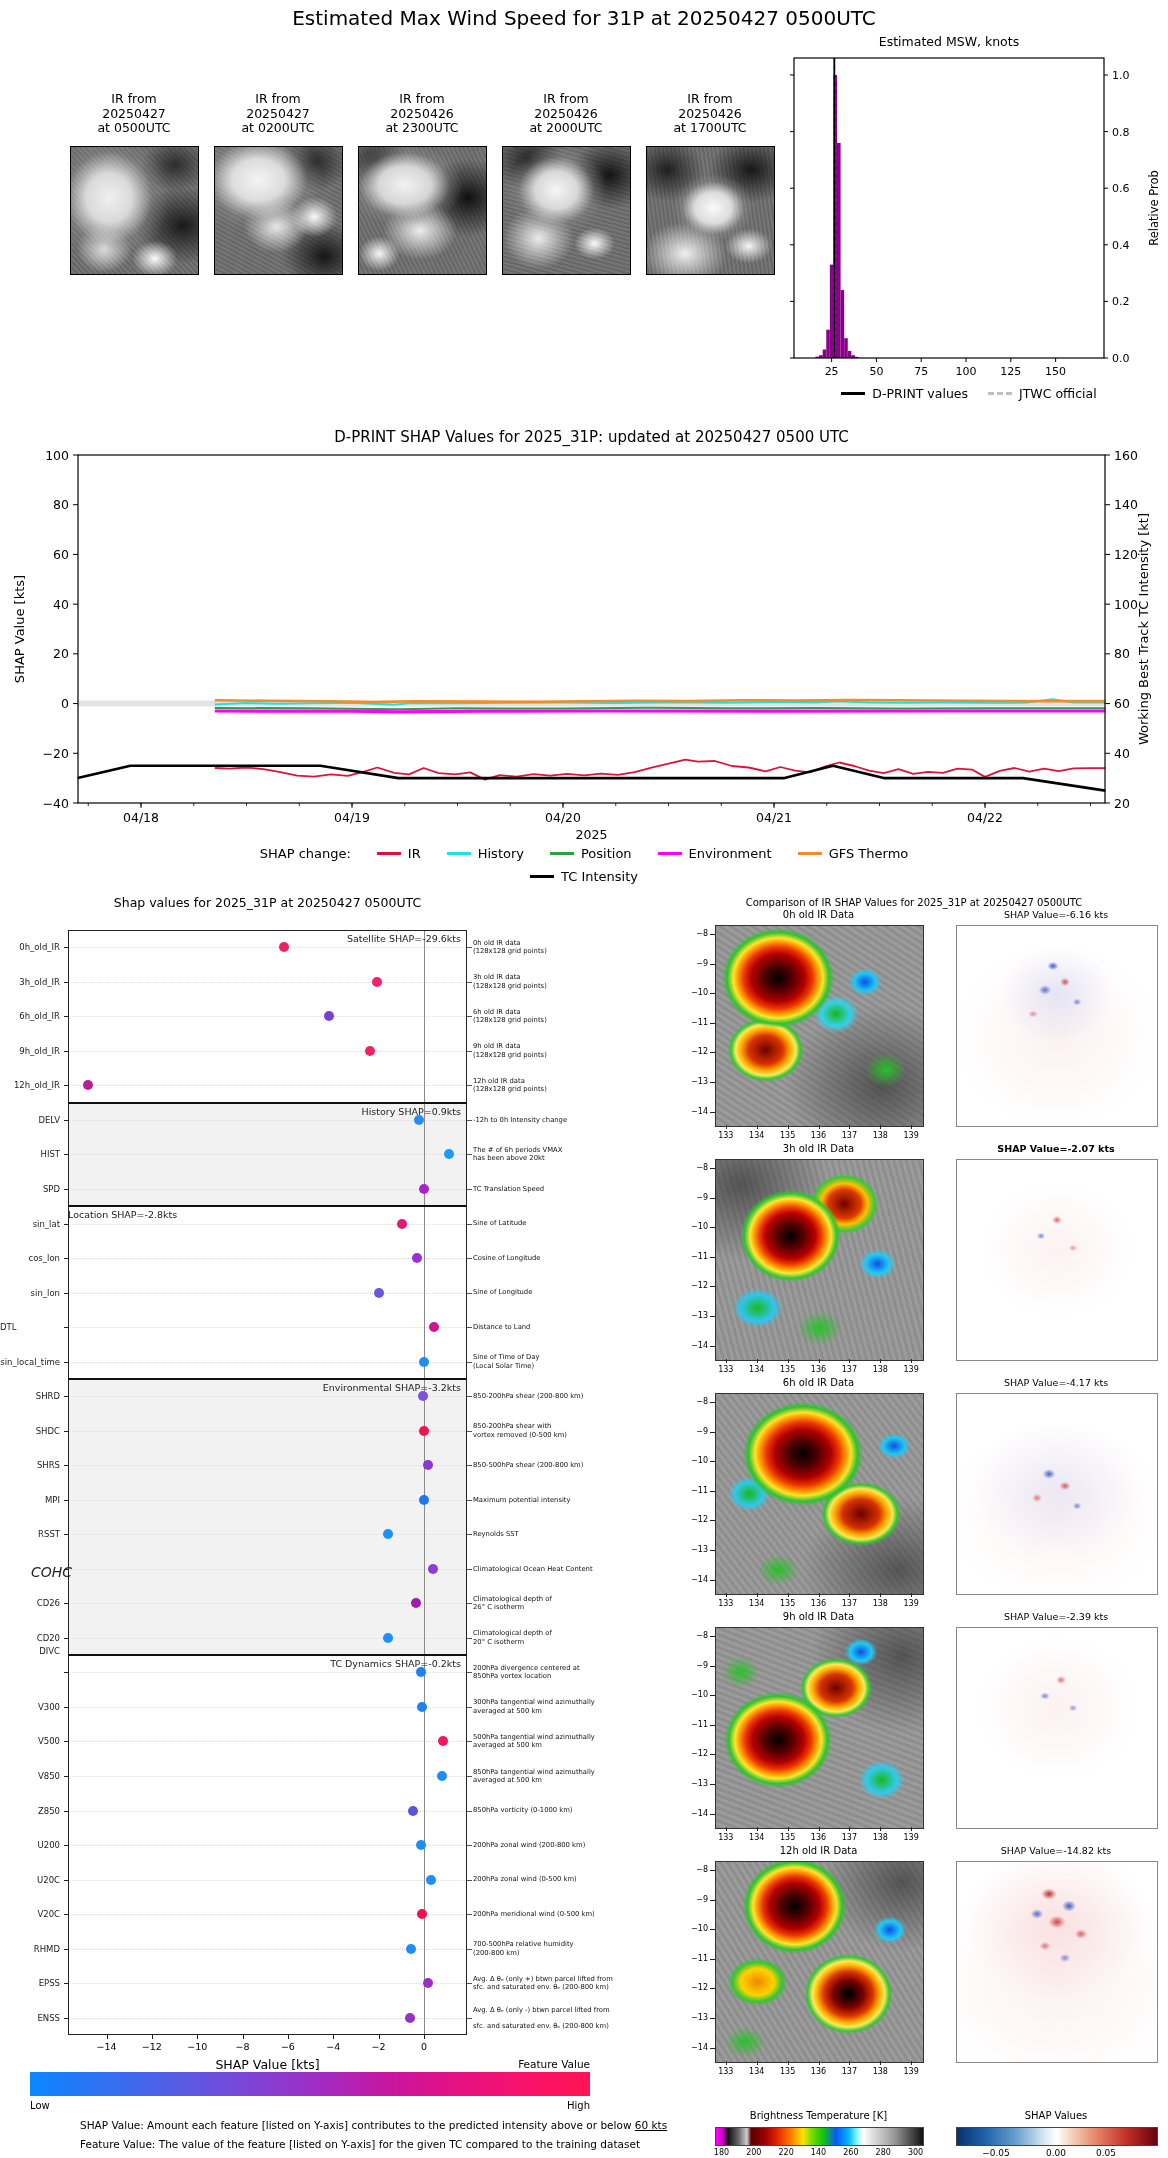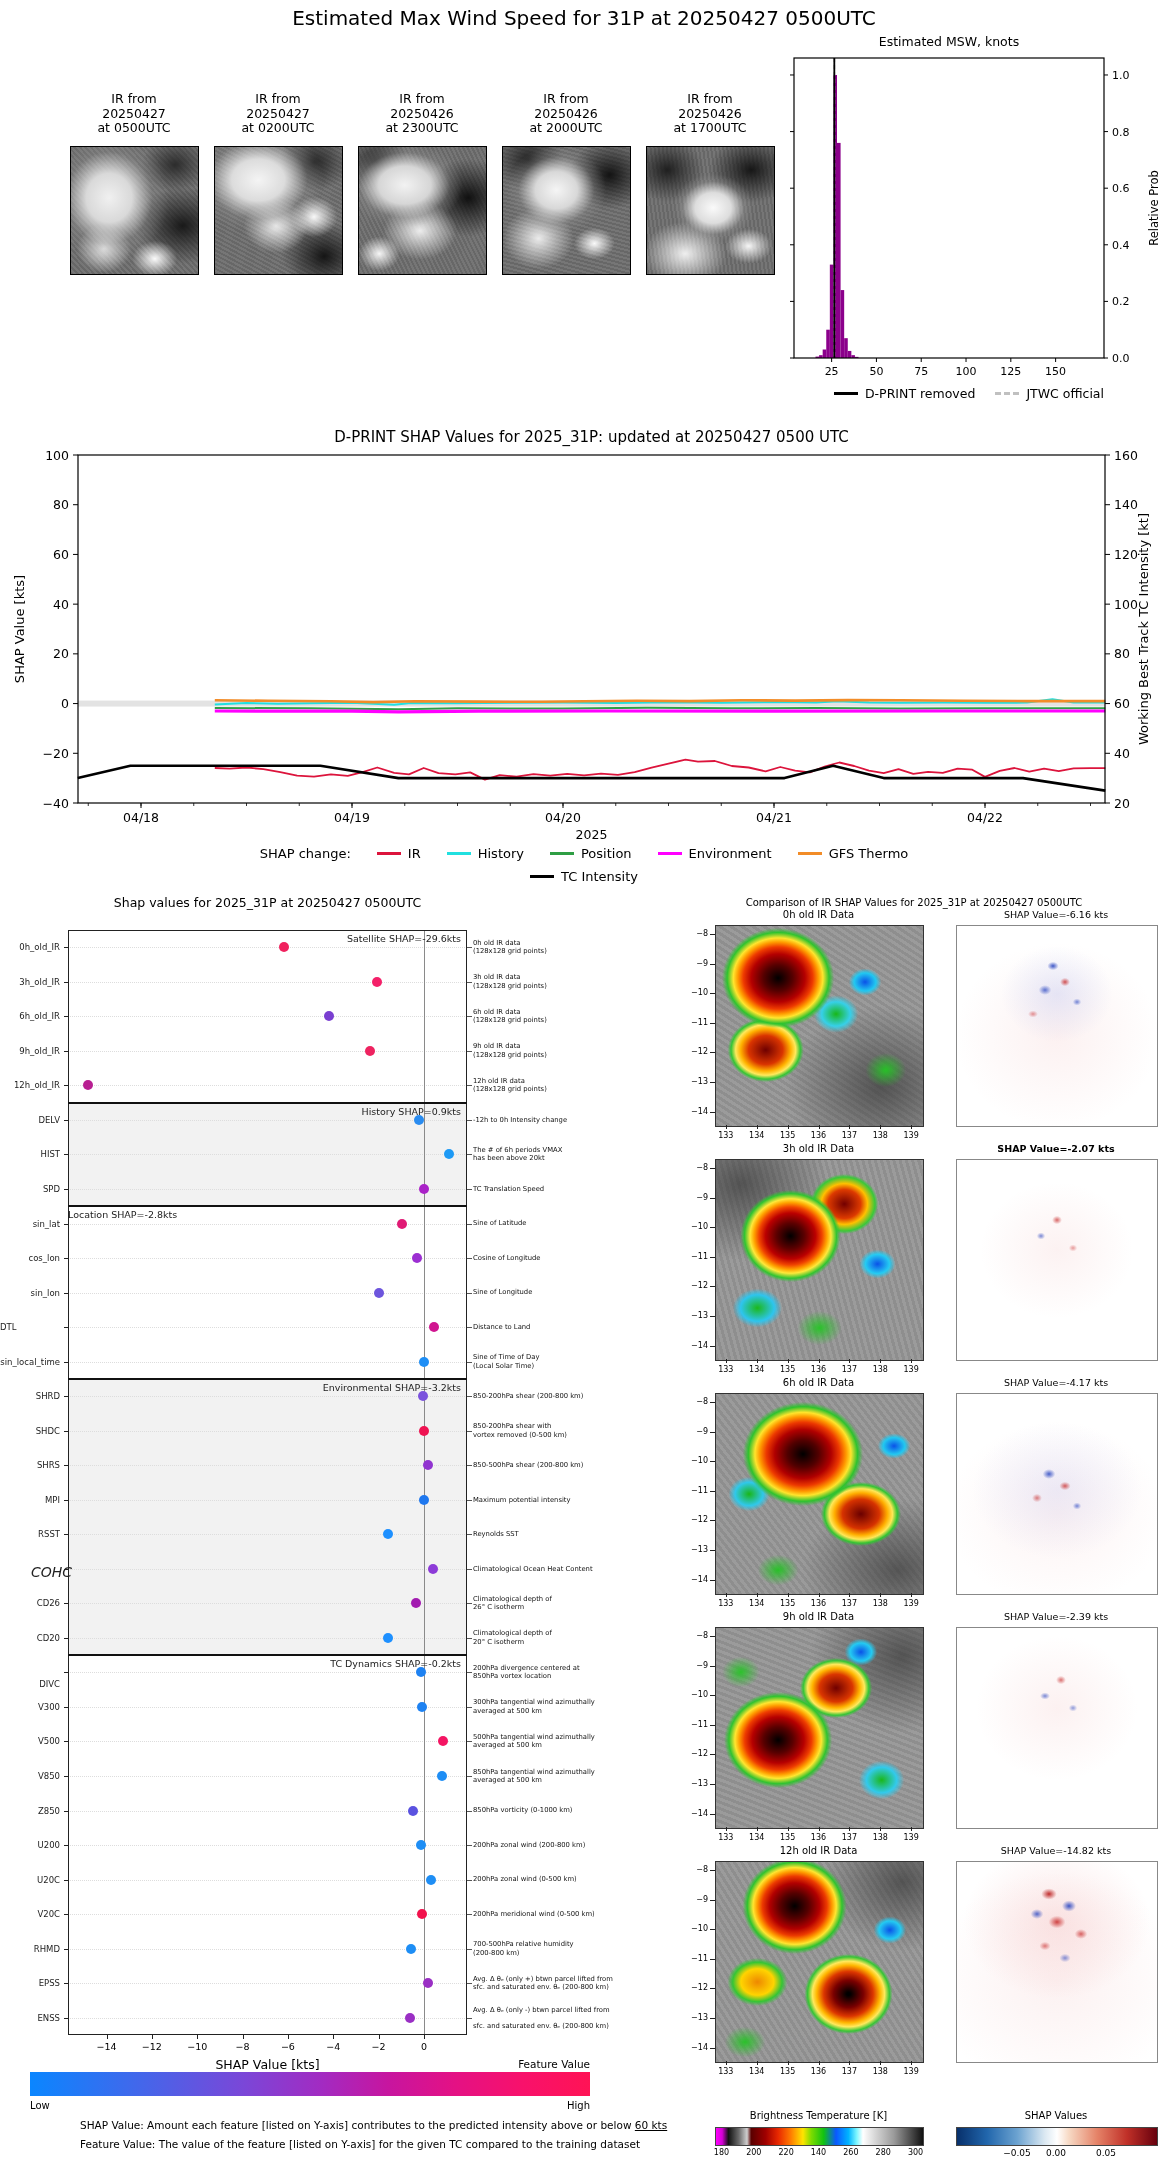--- a/index.html
+++ b/index.html
@@ -123,21 +123,21 @@
     <line x1="240.82080924855492" y1="328" x2="240.82080924855492" y2="332" stroke="#000"></line>
     <text x="240.82080924855492" y="345" font-size="11" text-anchor="middle">125</text>
     <line x1="285.6184971098266" y1="328" x2="285.6184971098266" y2="332" stroke="#000"></line>
     <text x="285.6184971098266" y="345" font-size="11" text-anchor="middle">150</text>
     <text x="388" y="178" font-size="11.5" text-anchor="middle" transform="rotate(-90 388 178)">Relative Prob</text>
   </svg>
 
 <div class="abs leg-row" style="left:770px;top:386px;width:398px;font-size:12.5px;gap:20px">
   <span class="leg-item">
     <span class="leg-line" style="border-color:#000"></span>
-    <span>D-PRINT removed</span>
+    <span>D-PRINT values</span>
   </span>
   <span class="leg-item">
     <span class="leg-line" style="border-color:#c0c0c0;border-top-style:dashed"></span>
     <span>JTWC official</span>
   </span>
 </div>
 
 <svg id="ts-svg" class="abs" style="left:0;top:428px" width="1168" height="415">
     <text x="591.5" y="14" font-size="15" text-anchor="middle">D-PRINT SHAP Values for 2025_31P: updated at 20250427 0500 UTC</text>
     <rect x="78" y="272.5885714285714" width="1027" height="5.965714285714284" fill="#e3e3e3"></rect>
@@ -392,21 +392,21 @@
     <div style="position: absolute; left: 473px; top: 699.359px; width: 190px; font-size: 6.8px; line-height: 8.5px; color: rgb(17, 17, 17); white-space: pre-line; display: flex; align-items: center; height: 18px;">Climatological depth of
 26° C isotherm</div>
     <div style="position: absolute; left: 68px; top: 742.891px; width: 399px; height: 0px; border-top: 1px dotted rgb(221, 221, 221); z-index: 2;"></div>
     <div style="position: absolute; left: 0px; top: 737.891px; width: 60px; text-align: right; font-size: 8.5px; color: rgb(34, 34, 34);">CD20</div>
     <div style="position: absolute; left: 64px; top: 742.891px; width: 4px; height: 1px; background: rgb(34, 34, 34);"></div>
     <div title="CD20" style="position: absolute; left: 382.653px; top: 737.891px; width: 10px; height: 10px; border-radius: 50%; background: rgb(30, 144, 255); z-index: 5;"></div>
     <div style="position: absolute; left: 467px; top: 742.891px; width: 5px; height: 1px; background: rgb(85, 85, 85);"></div>
     <div style="position: absolute; left: 473px; top: 733.891px; width: 190px; font-size: 6.8px; line-height: 8.5px; color: rgb(17, 17, 17); white-space: pre-line; display: flex; align-items: center; height: 18px;">Climatological depth of
 20° C isotherm</div>
     <div style="position: absolute; left: 68px; top: 777.422px; width: 399px; height: 0px; border-top: 1px dotted rgb(221, 221, 221); z-index: 2;"></div>
-    <div style="position: absolute; left: 0px; top: 784px; width: 60px; text-align: right; font-size: 8.5px; color: rgb(34, 34, 34);">DIVC</div>
+    <div style="position: absolute; left: 0px; top: 751px; width: 60px; text-align: right; font-size: 8.5px; color: rgb(34, 34, 34);">DIVC</div>
     <div style="position: absolute; left: 64px; top: 777.422px; width: 4px; height: 1px; background: rgb(34, 34, 34);"></div>
     <div title="DIVC" style="position: absolute; left: 415.526px; top: 772.422px; width: 10px; height: 10px; border-radius: 50%; background: rgb(30, 130, 242); z-index: 5;"></div>
     <div style="position: absolute; left: 467px; top: 777.422px; width: 5px; height: 1px; background: rgb(85, 85, 85);"></div>
     <div style="position: absolute; left: 473px; top: 768.422px; width: 190px; font-size: 6.8px; line-height: 8.5px; color: rgb(17, 17, 17); white-space: pre-line; display: flex; align-items: center; height: 18px;">200hPa divergence centered at
 850hPa vortex location</div>
     <div style="position: absolute; left: 68px; top: 811.953px; width: 399px; height: 0px; border-top: 1px dotted rgb(221, 221, 221); z-index: 2;"></div>
     <div style="position: absolute; left: 0px; top: 806.953px; width: 60px; text-align: right; font-size: 8.5px; color: rgb(34, 34, 34);">V300</div>
     <div style="position: absolute; left: 64px; top: 811.953px; width: 4px; height: 1px; background: rgb(34, 34, 34);"></div>
     <div title="V300" style="position: absolute; left: 416.659px; top: 806.953px; width: 10px; height: 10px; border-radius: 50%; background: rgb(30, 130, 242); z-index: 5;"></div>
     <div style="position: absolute; left: 467px; top: 811.953px; width: 5px; height: 1px; background: rgb(85, 85, 85);"></div>
@@ -673,16 +673,16 @@
     <div class="tick-lab" style="position: absolute; left: 93.8125px; top: 1253px;">200</div>
     <div class="tick-lab" style="position: absolute; left: 126.156px; top: 1253px;">220</div>
     <div class="tick-lab" style="position: absolute; left: 158.5px; top: 1253px;">140</div>
     <div class="tick-lab" style="position: absolute; left: 190.844px; top: 1253px;">260</div>
     <div class="tick-lab" style="position: absolute; left: 223.188px; top: 1253px;">280</div>
     <div class="tick-lab" style="position: absolute; left: 255.531px; top: 1253px;">300</div>
     <div style="position: absolute; left: 296px; top: 1215px; width: 200px; text-align: center; font-size: 10px;">SHAP Values</div>
     <div style="position: absolute; left: 296px; top: 1232px; width: 200px; height: 17px; border: 1px solid rgb(68, 68, 68);">
       <div class="cbar-grad" style="background:linear-gradient(90deg,#08306b 0%,#2166ac 15%,#6ba2d0 30%,#dce9f2 44%,#ffffff 50%,#f7d9c4 56%,#e58368 70%,#c03028 85%,#67000d 100%)"></div>
     </div>
-    <div class="tick-lab" style="position: absolute; left: 357px; top: 1253px; font-size: 9px;">−0.05</div>
+    <div class="tick-lab" style="position: absolute; left: 336px; top: 1253px; font-size: 9px;">−0.05</div>
     <div class="tick-lab" style="position: absolute; left: 396px; top: 1253px; font-size: 9px;">0.00</div>
     <div class="tick-lab" style="position: absolute; left: 446px; top: 1253px; font-size: 9px;">0.05</div>
   </div>
 
 </body></html>

